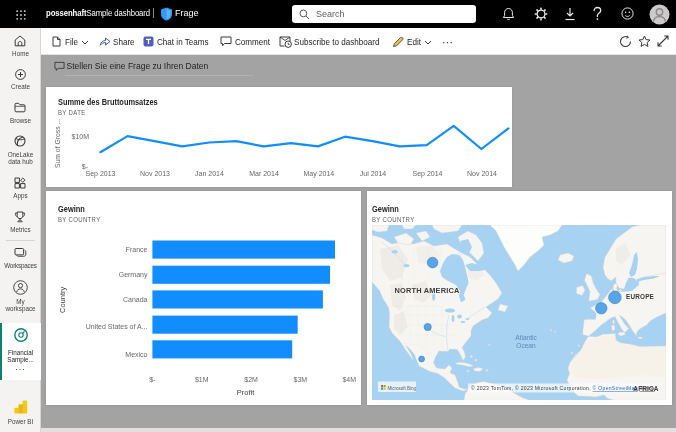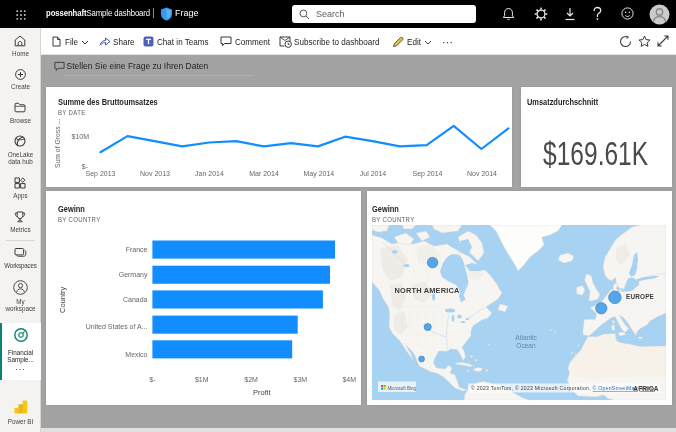--- a/index.html
+++ b/index.html
@@ -253,24 +253,20 @@
     <div class="tick" style="left:39.5px;top:83.8px;width:30px;text-align:center;">Sep 2013</div>
     <div class="tick" style="left:94px;top:83.8px;width:30px;text-align:center;">Nov 2013</div>
     <div class="tick" style="left:148.5px;top:83.8px;width:30px;text-align:center;">Jan 2014</div>
     <div class="tick" style="left:203px;top:83.8px;width:30px;text-align:center;">Mar 2014</div>
     <div class="tick" style="left:257.5px;top:83.8px;width:30px;text-align:center;">May 2014</div>
     <div class="tick" style="left:312px;top:83.8px;width:30px;text-align:center;">Jul 2014</div>
     <div class="tick" style="left:366.5px;top:83.8px;width:30px;text-align:center;">Sep 2014</div>
     <div class="tick" style="left:421px;top:83.8px;width:30px;text-align:center;">Nov 2014</div>
   </div>
 
-  <div class="card" id="card2" style="left:479.5px;top:4.5px;width:151px;height:100px;">
-    <div class="ctitle" style="left:6px;top:9px;">Umsatzdurchschnitt</div>
-    <div id="bignum"><span>$169.61K</span></div>
-  </div>
 
   <div class="card" id="card3" style="left:5px;top:109px;width:314.5px;height:213.5px;">
     <div class="ctitle" style="left:12px;top:11.5px;">Gewinn</div>
     <div class="csub" style="left:12px;top:25px;">BY COUNTRY</div>
     <div class="tick" style="left:12px;top:81px;width:12px;height:56px;writing-mode:vertical-rl;transform:rotate(180deg);text-align:center;font-size:7.5px;color:#444;">Country</div>
     <div class="tick" style="left:41.5px;top:54.8px;width:60px;text-align:right;">France</div>
     <div class="tick" style="left:41.5px;top:80px;width:60px;text-align:right;">Germany</div>
     <div class="tick" style="left:41.5px;top:104.7px;width:60px;text-align:right;">Canada</div>
     <div class="tick" style="left:33.5px;top:132.1px;width:68px;text-align:right;">United States of A...</div>
     <div class="tick" style="left:41.5px;top:159.5px;width:60px;text-align:right;">Mexico</div>
@@ -281,21 +277,21 @@
         <rect x="106.4" y="99.4" width="170.5" height="18.1"></rect>
         <rect x="106.4" y="124.6" width="145.3" height="18.1"></rect>
         <rect x="106.4" y="149.3" width="139.8" height="18.1"></rect>
       </g>
     </svg>
     <div class="tick" style="left:96.4px;top:185.3px;width:20px;text-align:center;">$-</div>
     <div class="tick" style="left:145.7px;top:185.3px;width:20px;text-align:center;">$1M</div>
     <div class="tick" style="left:195.1px;top:185.3px;width:20px;text-align:center;">$2M</div>
     <div class="tick" style="left:244.4px;top:185.3px;width:20px;text-align:center;">$3M</div>
     <div class="tick" style="left:293.2px;top:185.3px;width:20px;text-align:center;">$4M</div>
-    <div class="tick" style="left:174.6px;top:197px;width:50px;text-align:right;font-size:7.5px;color:#444;">Profit</div>
+    <div class="tick" style="left:174.6px;top:197px;width:50px;text-align:center;font-size:7.5px;color:#444;">Profit</div>
   </div>
 
   <div class="card" id="card4" style="left:325.5px;top:109px;width:305px;height:213.5px;">
     <div class="ctitle" style="left:5.8px;top:11.5px;">Gewinn</div>
     <div class="csub" style="left:5.8px;top:25px;">BY COUNTRY</div>
     <svg class="abs" style="left:5.2px;top:33.7px" width="294" height="175.3" viewBox="0 0 294 175.3">
       <rect x="0" y="0" width="294" height="175.3" fill="#a8d2f2"></rect>
       <g fill="#f7f5f1" stroke="#d5d1cb" stroke-width="0.4" stroke-linejoin="round">
 
         <path d="M0,10 L10,13 L20,19 L30,17 L41,19 L52,16 L62,21 L75,19 L83,24 L90,28 L98,32 L106,40 L112,44 L118,50 L124,58 L130,68 L126,74 L120,78 L114,82 L120,88 L116,93 L110,95 L104,99 L101,101 L99,106 L99,111 L94,117 L90,122.5 L92.5,127 L93.5,132 L91,135.5 L88.5,130 L86,125.5 L84.5,124.5 L78,124 L76,126.5 L67,126 L63,133 L61.5,137.7 L64.5,143 L73,144 L77,140 L80,143 L78,148 L83,150 L86,158 L87,162 L92,164 L96.3,164.5 L91,166 L83,163 L72,152.5 L65.6,148.5 L58,146.5 L47,141 L44.5,135 L42.5,129.5 L38,124 L33.6,120.2 L36,124 L39,129 L41.3,135.4 L38,131 L33,124 L29.2,118.1 L27.2,115.4 L20.2,108 L17,102 L17.6,88.6 L16.5,82.6 L10.9,73.5 L7.6,65.7 L0,57 Z"></path>

